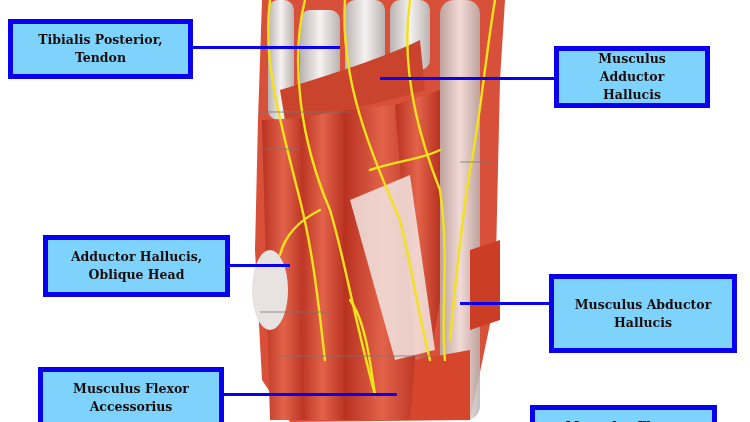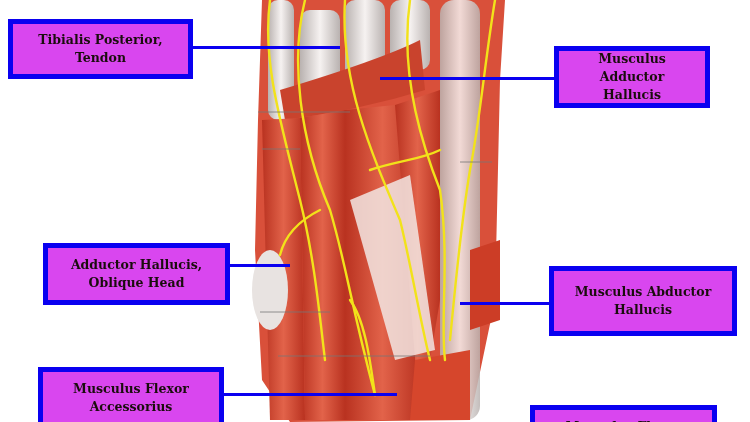--- a/index.html
+++ b/index.html
@@ -1,20 +1,20 @@
 <!DOCTYPE html>
 <html><head>
 <meta charset="utf-8">
 <style>
   html, body { margin:0; padding:0; }
   body { width:750px; height:422px; overflow:hidden; background:#ffffff; position:relative;
          font-family:"DejaVu Serif", serif; }
   .stage { position:absolute; left:0; top:0; width:750px; height:422px; }
   .illus { position:absolute; left:0; top:0; width:750px; height:422px; }
-  .label-box { position:absolute; background:#d946ef; border:5px solid #0a00f0; box-sizing:border-box;
+  .label-box { position:absolute; background:#7dd3fc; border:5px solid #0a00f0; box-sizing:border-box;
                display:flex; align-items:center; justify-content:center; text-align:center;
                font-family:"DejaVu Serif", serif; font-weight:bold; font-size:12.5px; line-height:18px;
                color:#1a0d0d; padding:0 6px; }
   .label-box span { display:block; white-space:pre-line; }
   .leader { position:absolute; height:3px; background:#0a00f0; }
 </style>
 </head>
 <body>
 
 <div class="stage">
@@ -87,26 +87,26 @@
   <div class="label-box" style="left:8px;top:19px;width:185px;height:60px;">
     <span>Tibialis Posterior,
 Tendon</span>
   </div>
 
   <div class="label-box" style="left:554px;top:46px;width:156px;height:62px;">
     <span>Musculus Adductor
 Hallucis</span>
   </div>
 
-  <div class="label-box" style="left:43px;top:235px;width:187px;height:62px;margin-top:8px;">
+  <div class="label-box" style="left:43px;top:235px;width:187px;height:62px;">
     <span>Adductor Hallucis,
 Oblique Head</span>
   </div>
 
-  <div class="label-box" style="left:549px;top:266px;width:188px;height:70px;">
+  <div class="label-box" style="left:549px;top:274px;width:188px;height:79px;">
     <span>Musculus Abductor
 Hallucis</span>
   </div>
 
   <div class="label-box" style="left:38px;top:367px;width:186px;height:70px;align-items:flex-start;padding-top:8px;">
     <span>Musculus Flexor
 Accessorius</span>
   </div>
 
   <div class="label-box" style="left:530px;top:405px;width:187px;height:40px;align-items:flex-start;padding-top:8px;">

